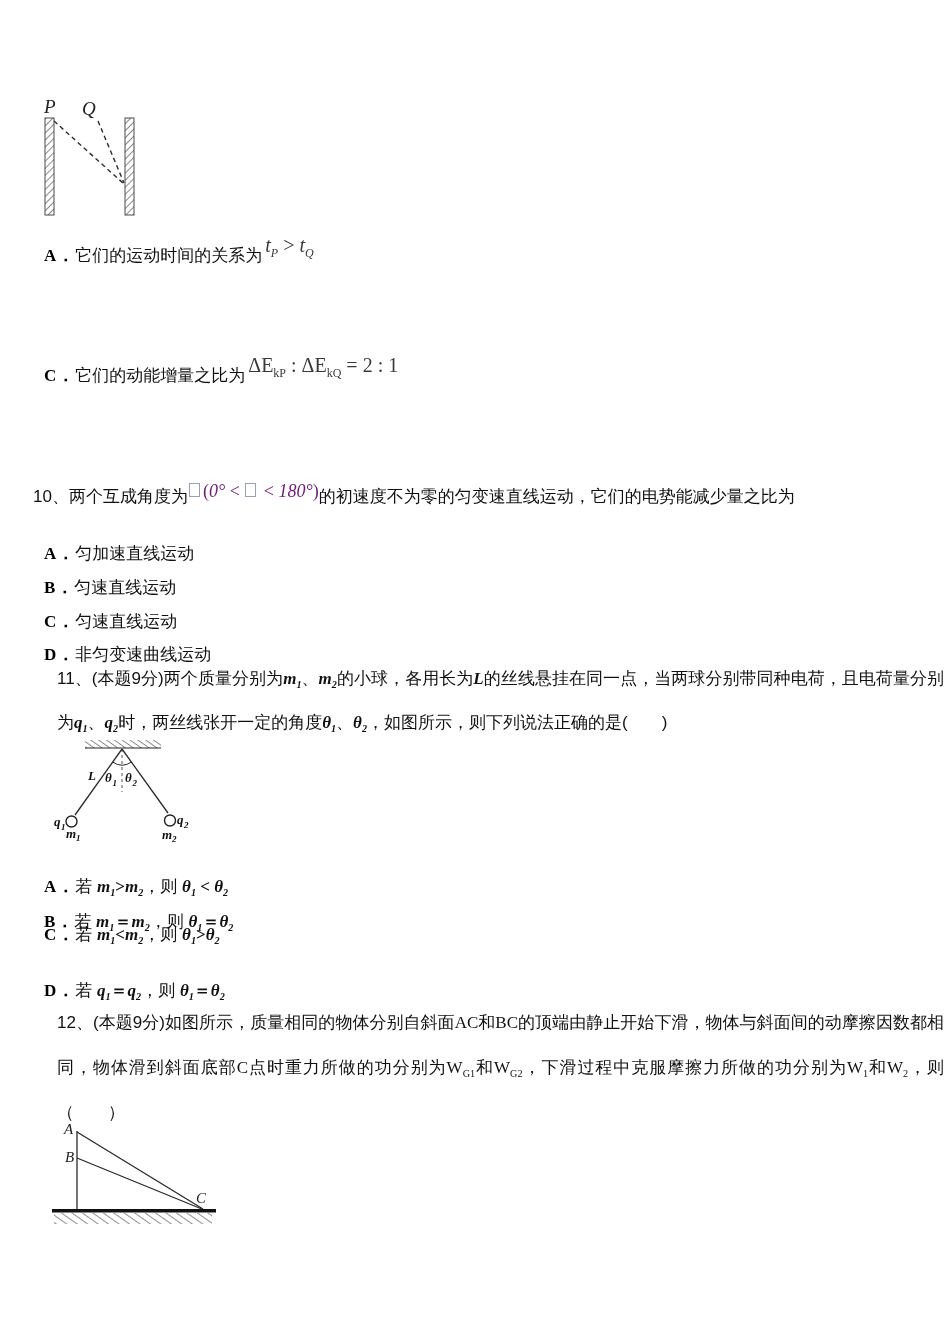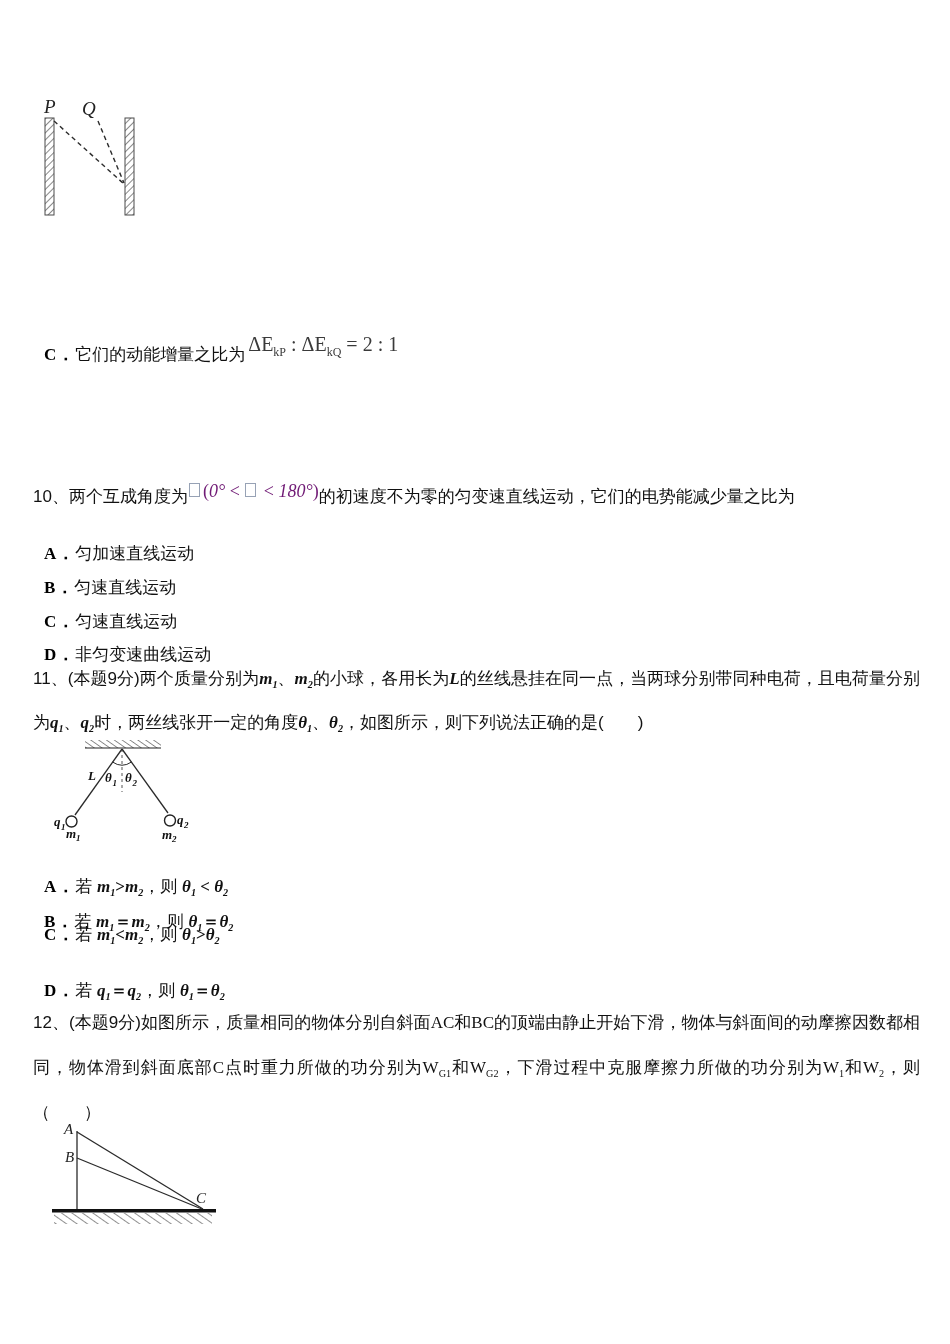--- a/index.html
+++ b/index.html
@@ -6,21 +6,21 @@
   .page{position:relative;width:950px;height:1344px;background:#ffffff;overflow:hidden;
         font-family:"Liberation Sans",sans-serif;color:#151515;}
   .fig{position:absolute;}
   .opt{position:absolute;left:44px;white-space:nowrap;font-size:17px;line-height:22px;color:#111;}
   .opt-label{font-family:"Liberation Serif",serif;font-weight:bold;color:#000;letter-spacing:1px;}
   .opt-text{color:#111;}
   .opt-formula{position:relative;top:-9px;margin-left:3px;font-size:20px;color:#3a3a3a;
                font-family:"Liberation Serif",serif;}
   .para{position:absolute;left:33px;font-size:17px;color:#111;}
   .one{white-space:nowrap;line-height:24px;}
-  .wrap{width:887px;text-align:justify;}
+  .wrap{width:887px;text-align:justify;margin-left:24px;}
   .q10f{position:relative;top:-5px;font-size:18px;color:#701a75;font-family:"Liberation Serif",serif;}
   .sg-plain{}
   .sg-it{font-family:"Liberation Serif",serif;font-style:italic;}
   .sg-rm{font-family:"Liberation Serif",serif;}
   .sg-bit{font-family:"Liberation Serif",serif;font-style:italic;font-weight:bold;}
   .sg-brm{font-family:"Liberation Serif",serif;font-weight:bold;}
   sub.fsub{font-size:0.6em;line-height:0;}
   .tofu{display:inline-block;width:9px;height:12px;border:1px solid #97a2b5;margin:0 3px 0 1px;background:#fff;}
   .svg-big-it{font-family:"Liberation Serif",serif;font-style:italic;font-size:19px;fill:#222;}
   .svt{font-family:"Liberation Serif",serif;font-style:italic;font-weight:bold;font-size:13px;fill:#111;}
@@ -39,21 +39,24 @@
       </pattern>
     </defs>
     <rect x="5" y="23" width="9" height="97" fill="url(#hatchPlate)" stroke="#4a4a4a" stroke-width="1"></rect>
     <rect x="85" y="23" width="9" height="97" fill="url(#hatchPlate)" stroke="#4a4a4a" stroke-width="1"></rect>
     <line x1="14" y1="26" x2="84" y2="89" stroke="#2d2d2d" stroke-width="1.4" stroke-dasharray="4.5,3.5"></line>
     <line x1="58" y1="26" x2="84" y2="88" stroke="#2d2d2d" stroke-width="1.4" stroke-dasharray="4.5,3.5"></line>
     <text x="4" y="18" class="svg-big-it">P</text>
     <text x="42" y="20" class="svg-big-it">Q</text>
   </svg>
 
-  <div class="opt" style="top:342px">
+  <div class="opt" style="top:243px">
+    <span class="opt-label">A．</span><span class="opt-text">它们的运动时间的关系为</span><span class="opt-formula"><span class="sg-it">t</span><sub class="fsub sg-it">P</sub><span class="sg-rm"> &gt; </span><span class="sg-it">t</span><sub class="fsub sg-it">Q</sub></span>
+  </div>
+  <div class="opt" style="top:363px">
     <span class="opt-label">C．</span><span class="opt-text">它们的动能增量之比为</span><span class="opt-formula"><span class="sg-rm">ΔE</span><sub class="fsub sg-rm">kP</sub><span class="sg-rm"> : </span><span class="sg-rm">ΔE</span><sub class="fsub sg-rm">kQ</sub><span class="sg-rm"> = 2 : 1</span></span>
   </div>
 
   <div class="para one" style="top:484px">
     <span>10、两个互成角度为</span><span class="q10f"><span class="tofu"></span><span class="sg-rm">(</span><span class="sg-it">0°</span><span class="sg-rm"> &lt; </span><span class="tofu"></span><span class="sg-rm"> &lt; </span><span class="sg-it">180°</span><span class="sg-rm">)</span></span><span>的初速度不为零的匀变速直线运动，它们的电势能减少量之比为</span>
   </div>
   <div class="opt" style="top:543px">
     <span class="opt-label">A．</span><span class="opt-text">匀加速直线运动</span>
   </div>
   <div class="opt" style="top:577px">

